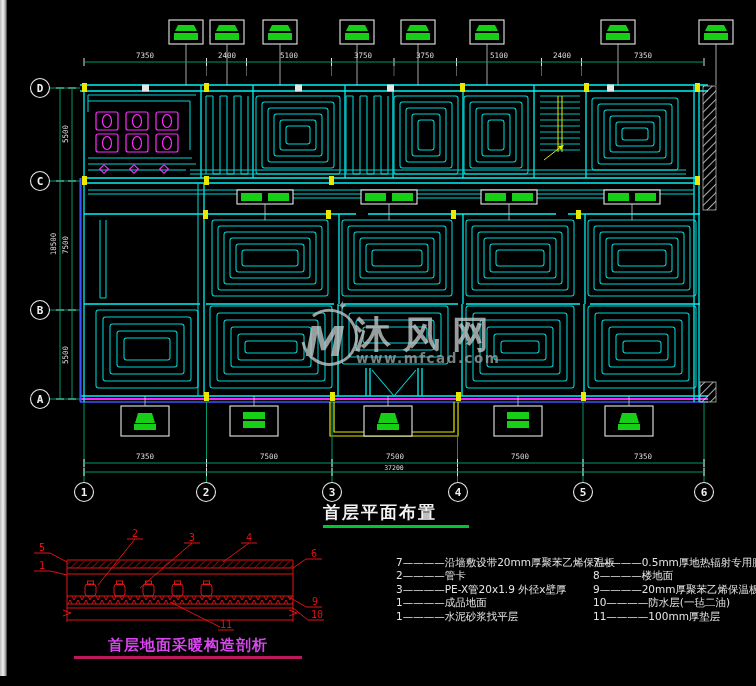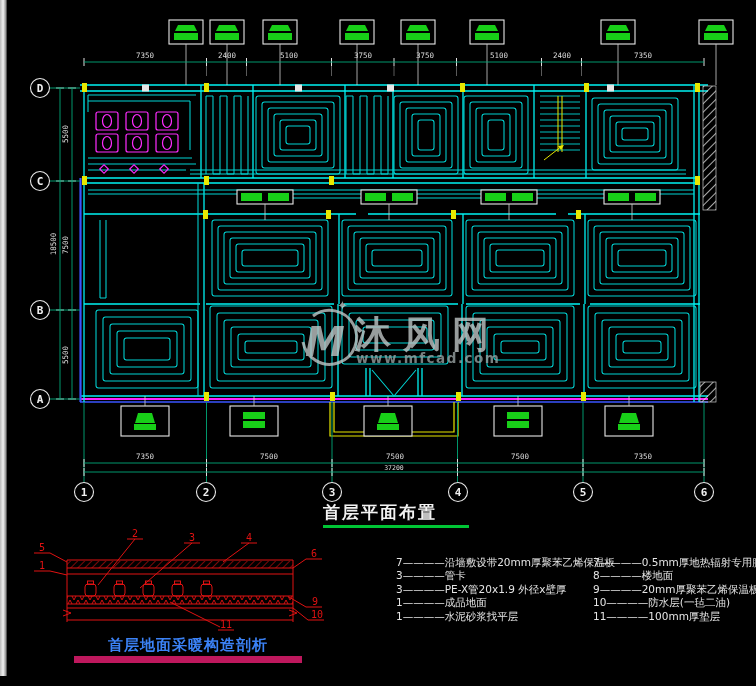--- a/index.html
+++ b/index.html
@@ -19,22 +19,22 @@
   .fix{fill:none;stroke:#ff2bff;stroke-width:1.2px;}
   .bub{fill:none;stroke:#e8e8e8;stroke-width:1.1px;}
   .can{fill:none;stroke:#e6e600;stroke-width:1.2px;}
   .rs{fill:none;stroke:#e01212;stroke-width:1px;}
   .rst{fill:#e01212;font-size:10px;text-anchor:middle;}
   .wmtxt{font-family:"DejaVu Sans",sans-serif;}
   .ptitle{position:absolute;left:323px;top:501px;width:146px;text-align:left;
           color:#f2f2f2;font-size:17px;font-weight:bold;letter-spacing:2px;
           border-bottom:3px solid #00c535;padding-bottom:1px;}
   .stitle{position:absolute;left:74px;top:636px;width:228px;text-align:center;
-          color:#3b82f6;font-size:15px;font-weight:bold;letter-spacing:1px;
-          border-bottom:7px solid #be185d;padding-bottom:1px;}
+          color:#d946ef;font-size:15px;font-weight:bold;letter-spacing:1px;
+          border-bottom:3px solid #be185d;padding-bottom:1px;}
   .legend{position:absolute;left:396px;top:556px;width:360px;height:86px;}
   .lcol{position:absolute;top:0;}
   .lgi{font-size:10.5px;color:#e4e4e4;line-height:13.4px;white-space:nowrap;
        font-family:"DejaVu Sans",sans-serif;}
 </style>
 </head>
 <body>
 
 <div class="screen">
   <div class="winstrip"></div>
@@ -425,21 +425,21 @@
       <text class="rst" x="208" y="100">11</text>
     </g>
   </svg>
 
   <div class="ptitle">首层平面布置</div>
   <div class="stitle">首层地面采暖构造剖析</div>
 
   <div class="legend">
     <div class="lcol" style="left:0">
       <div class="lgi">7————沿墙敷设带20mm厚聚苯乙烯保温板</div>
-      <div class="lgi">3————管卡</div>
+      <div class="lgi">2————管卡</div>
       <div class="lgi">3————PE-X管20x1.9 外径x壁厚</div>
       <div class="lgi">1————成品地面</div>
       <div class="lgi">1————水泥砂浆找平层</div>
     </div>
     <div class="lcol" style="left:197px">
       <div class="lgi">7————0.5mm厚地热辐射专用膜</div>
       <div class="lgi">8————楼地面</div>
       <div class="lgi">9————20mm厚聚苯乙烯保温板</div>
       <div class="lgi">10————防水层(一毡二油)</div>
       <div class="lgi">11————100mm厚垫层</div>

